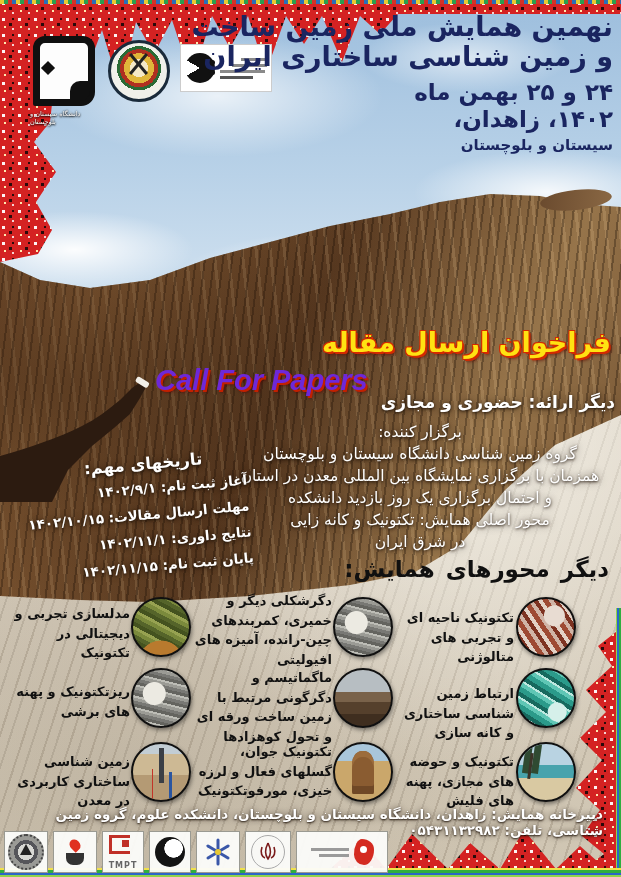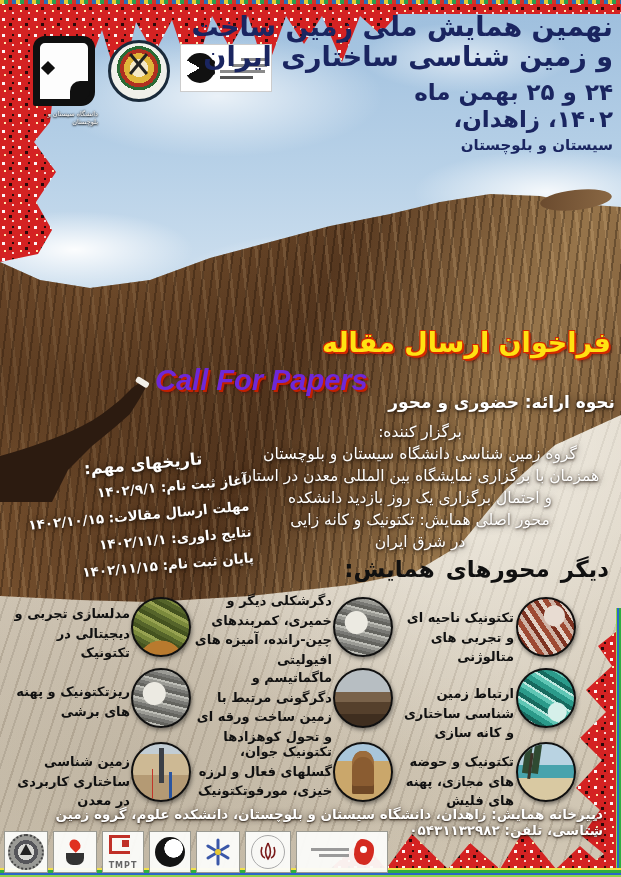--- a/index.html
+++ b/index.html
@@ -40,21 +40,21 @@
   .strip{position:absolute;z-index:5;}
   .strip-top{left:0;top:0;width:621px;height:4px;
     background:repeating-linear-gradient(90deg,#e8c832 0 4px,#2b9e4f 4px 8px,#d43227 8px 12px,#2b6fb8 12px 16px);}
   .strip-bottom{left:0;bottom:0;width:621px;height:9px;
     background:linear-gradient(#f0e14a 0 2px,#2fae3f 2px 5px,#2a66c8 5px 7px,#8fd44a 7px 9px);}
   .strip-right{right:0;top:608px;bottom:9px;width:5px;
     background:linear-gradient(90deg,#8fd44a 0 1px,#2a66c8 1px 3px,#2fae3f 3px 5px);}
 
   
   .logos-top{position:absolute;left:30px;top:36px;display:flex;align-items:flex-start;gap:10px;z-index:6;}
-  .usb-logo{width:68px;text-align:right;}
+  .usb-logo{width:68px;text-align:left;}
   .usb-mark{width:48px;height:56px;margin:0 auto;border:7px solid #101010;
     border-radius:12px 12px 14px 2px;background:#fdfdfd;position:relative;}
   .usb-star{position:absolute;left:3px;top:20px;width:10px;height:10px;background:#101010;transform:rotate(45deg);}
   .usb-blob{position:absolute;right:-2px;bottom:-2px;width:20px;height:20px;background:#101010;border-radius:50% 0 10px 0;}
   .usb-caption{color:#fff;font-size:6.5px;margin-top:4px;text-shadow:0 0 2px #000,0 1px 2px #000;}
   .soc-mark{width:56px;height:56px;border-radius:50%;border:3px solid #1a2a3a;position:relative;margin-top:4px;
     background:radial-gradient(circle at 50% 45%, #f5e9c8 0 9px, #e0b63a 9px 15px, #b03020 15px 19px, #2a6a35 19px 22px, #f0f0ea 22px);}
   .soc-pick{position:absolute;left:26px;top:8px;width:3px;height:26px;background:#222;}
   .soc-pick.a{transform:rotate(40deg);} .soc-pick.b{transform:rotate(-40deg);}
   .gsi-logo{width:92px;height:48px;background:#fff;border:1px solid #ccc;display:flex;align-items:center;
@@ -234,21 +234,21 @@
   <div class="call-fa">فراخوان ارسال مقاله</div>
   <div class="call-en">Call For Papers</div>
 
   <svg class="hand" width="190" height="130" viewBox="0 0 190 130">
     <path fill="#2c1b10" d="M0,130 L0,84 C28,76 58,66 82,54 C96,47 108,38 120,28 L132,16 L142,9 L147,13 L140,26
          L130,42 L114,56 L92,74 L68,98 L52,130 Z"></path>
     <rect x="138" y="4" width="14" height="6" rx="2" fill="#f2efe8" transform="rotate(32 138 4)"></rect>
   </svg>
 
   <div class="details">
-    <div class="d-present">نحوه ارائه: حضوری و محور</div>
+    <div class="d-present">دیگر ارائه: حضوری و مجازی</div>
     <div class="d-line">برگزار کننده:</div>
     <div class="d-line">گروه زمین شناسی دانشگاه سیستان و بلوچستان</div>
     <div class="d-line">همزمان با برگزاری نمایشگاه بین المللی معدن در استان</div>
     <div class="d-line">و احتمال برگزاری یک روز بازدید دانشکده</div>
     <div class="d-line">محور اصلی همایش: تکتونیک و کانه زایی</div>
     <div class="d-line">در شرق ایران</div>
   </div>
 
   <div class="dates">
     <div class="dates-title">تاریخهای مهم:</div>

